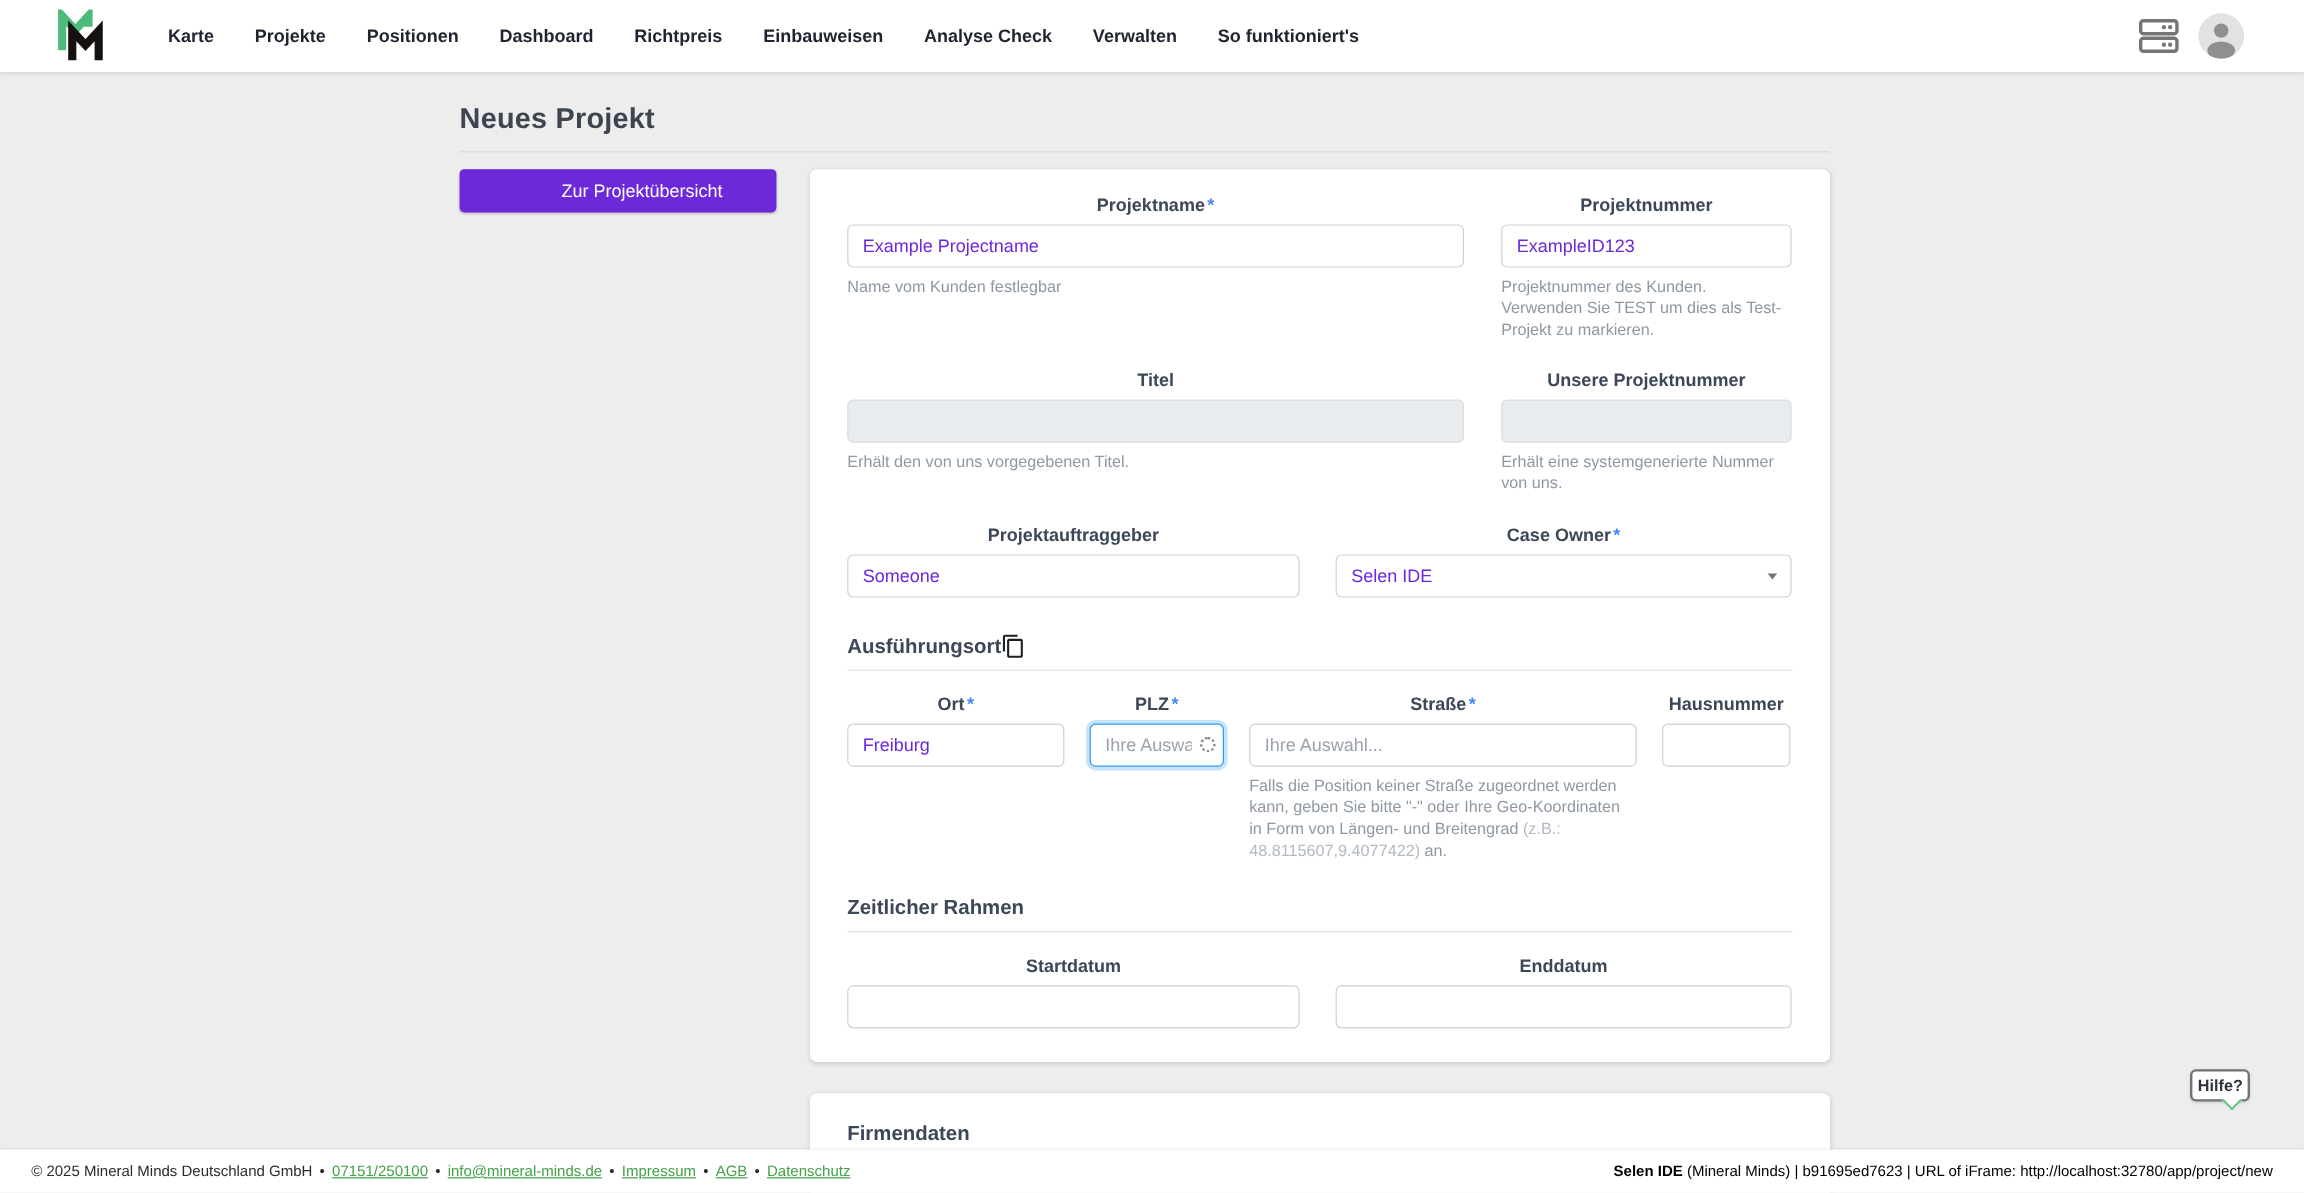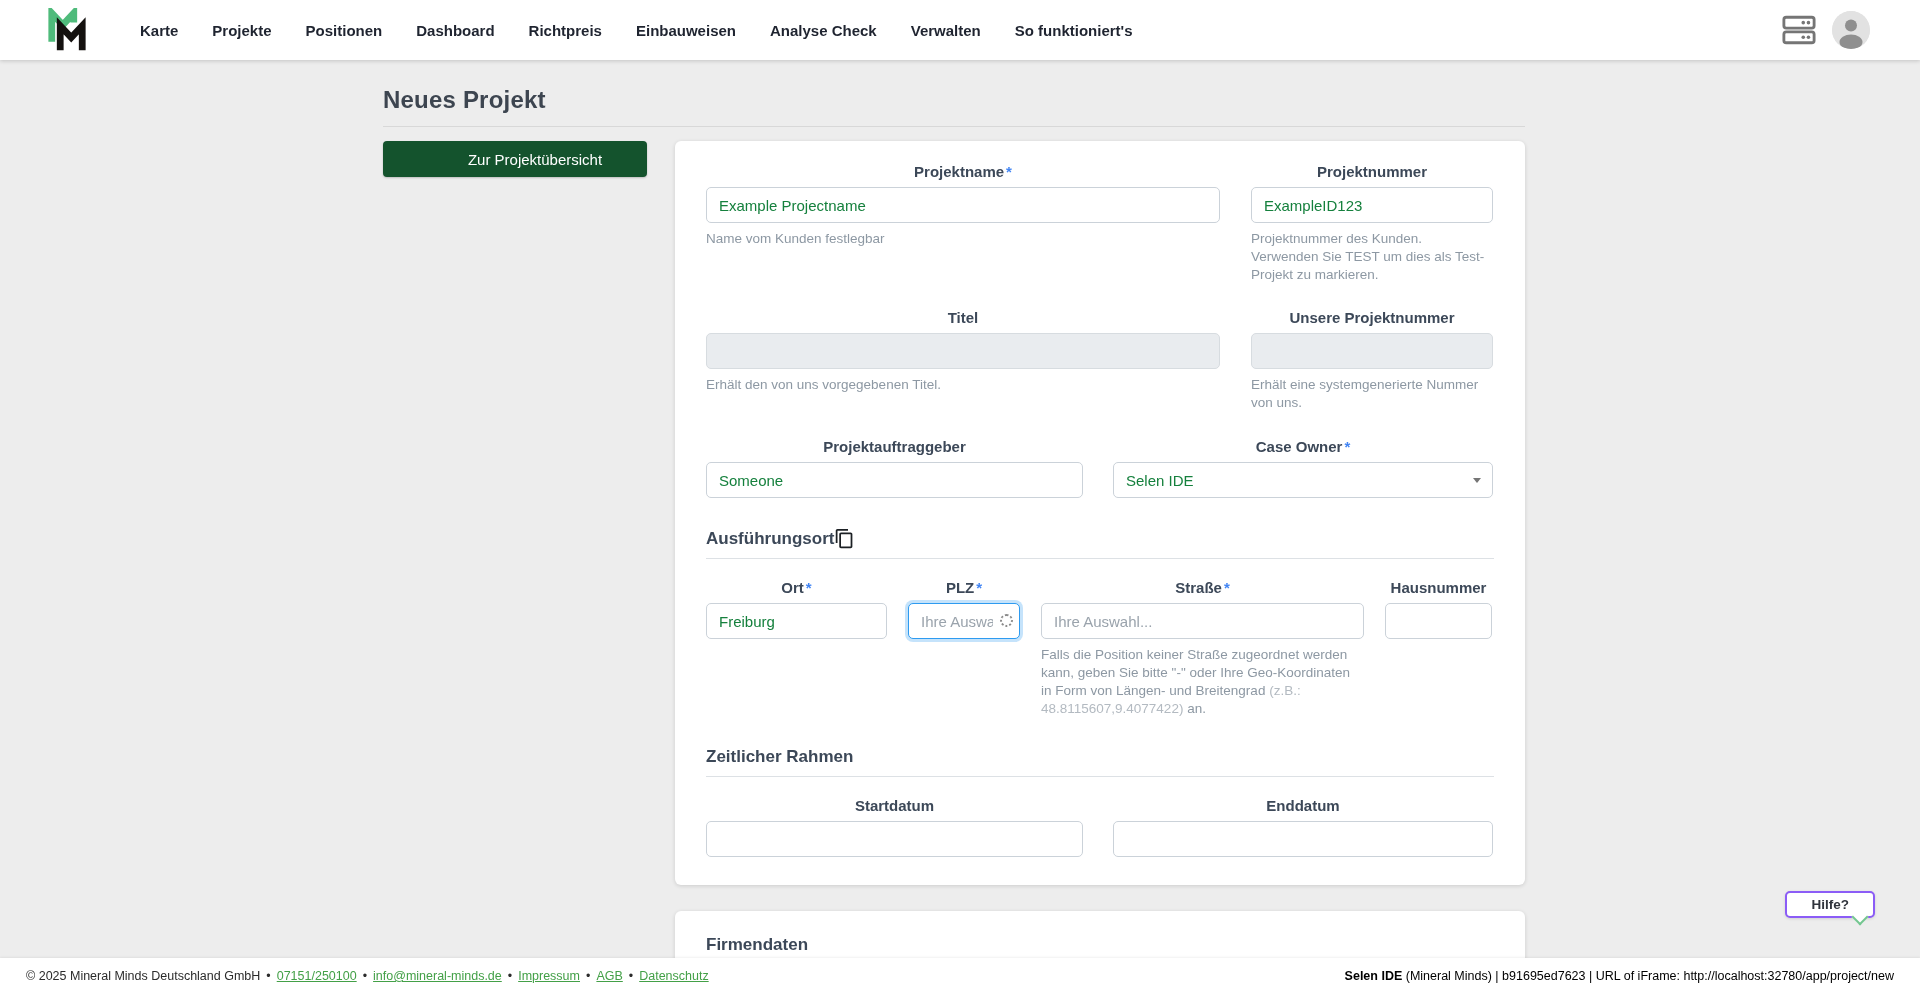--- a/index.html
+++ b/index.html
@@ -32,21 +32,21 @@
   
   .content { margin-left:383px; width:1142px; padding-top:26px; position:relative; z-index:1; }
   h1.page-title { font-size:24px; font-weight:bold; color:#3d4550; letter-spacing:.2px; }
   .title-rule { border-bottom:1px solid #d8d8d8; margin-top:12px; }
 
   .layout-row { display:flex; align-items:flex-start; margin-top:14px; }
   .left-col { width:264px; flex:0 0 264px; margin-right:28px; }
 
   .btn-back {
     width:264px; height:36px; border:none; border-radius:4px;
-    background:#14532d; color:#ffffff; font-size:15px;
+    background:#6d28d9; color:#ffffff; font-size:15px;
     font-family:"Liberation Sans", sans-serif;
     cursor:pointer; box-shadow:0 1px 2px rgba(0,0,0,.2);padding-left:40px;
   }
 
   .card {
     background:#ffffff; border-radius:6px;
     box-shadow:0 1px 4px rgba(0,0,0,.14);
     flex:1 1 auto; padding:22px 31px 28px 31px;
   }
   .card2 { min-height:140px; }
@@ -59,21 +59,21 @@
 
   .field label, .flabel {
     display:block; font-size:15px; font-weight:bold;
     color:#3c4858; margin-bottom:7px;text-align:center;
   }
   .req { color:#4285f4; font-weight:bold; margin-left:2px; }
 
   input.tin, .sel {
     width:100%; height:36px;
     border:1px solid #cbd2d9; border-radius:5px;
-    padding:0 12px; font-size:15px; color:#15803d;
+    padding:0 12px; font-size:15px; color:#6d28d9;
     font-family:"Liberation Sans", sans-serif;
     background:#ffffff; outline:none;
   }
   input.tin::placeholder { color:#9aa3ac; }
   input.tin:disabled, input.tin.disabled {
     background:#e9ecef; border-color:#d7dce0;
   }
   .helper { font-size:13.5px; color:#8d98a3; margin-top:7px; line-height:1.32; }
   .helper .lite { color:#b3bac1; }
 
@@ -99,22 +99,22 @@
   .section-head {
     display:flex; align-items:center; justify-content:flex-start;
     margin-top:30px; padding-bottom:9px; border-bottom:1px solid #dde1e5;
   }
   .section-head h2 { font-size:17px; font-weight:bold; color:#3c4858; }
   .copy-btn { background:none; border:none; cursor:pointer; padding:0; display:flex; }
 
   
   .help-bubble {
     position:absolute; right:45px; bottom:76px; z-index:30;
-    background:#ffffff; border:2px solid #8b5cf6; border-radius:5px;
-    padding:4px 24px; font-size:13.5px; font-weight:bold; color:#30343c;
+    background:#ffffff; border:2px solid #737373; border-radius:5px;
+    padding:4px 4px; font-size:13.5px; font-weight:bold; color:#30343c;
     cursor:pointer; box-shadow:0 1px 3px rgba(0,0,0,.12);
     font-family:"Liberation Sans", sans-serif;
   }
   .help-bubble::after {
     content:""; position:absolute; right:7px; bottom:-7px;
     width:10px; height:10px; background:#ffffff;
     border-right:2px solid #74c690; border-bottom:2px solid #74c690;
     transform:rotate(45deg);
   }
 

